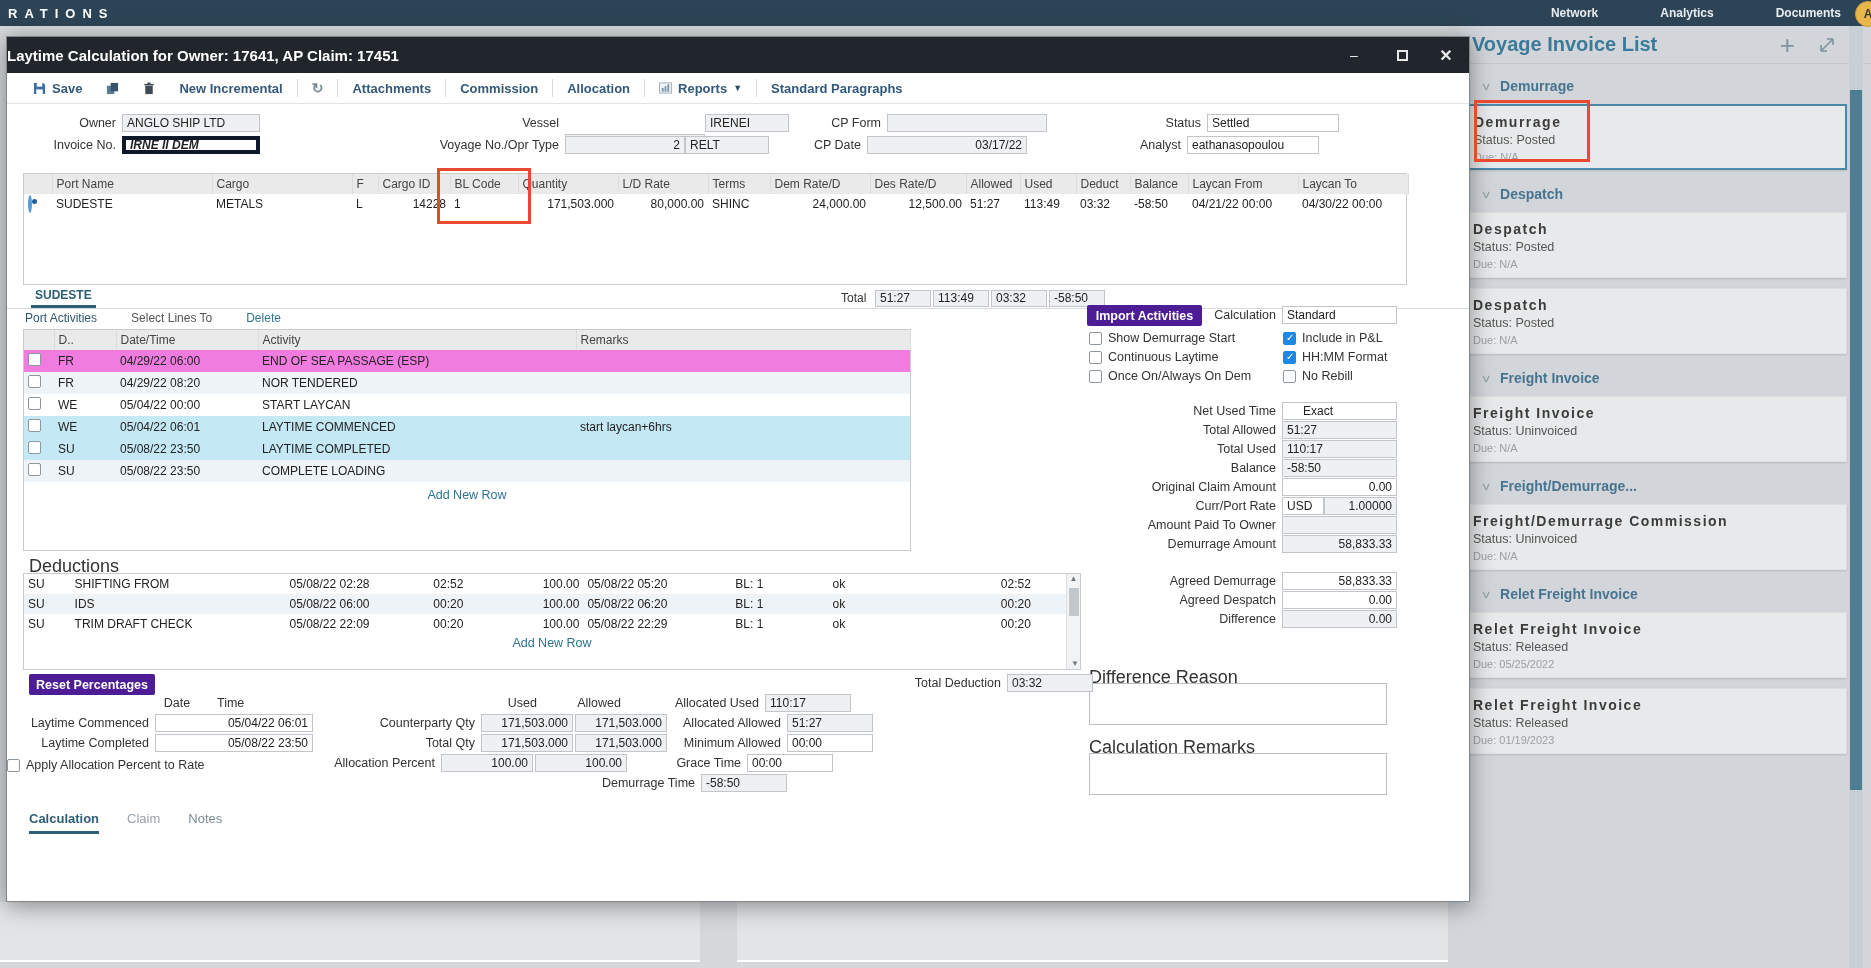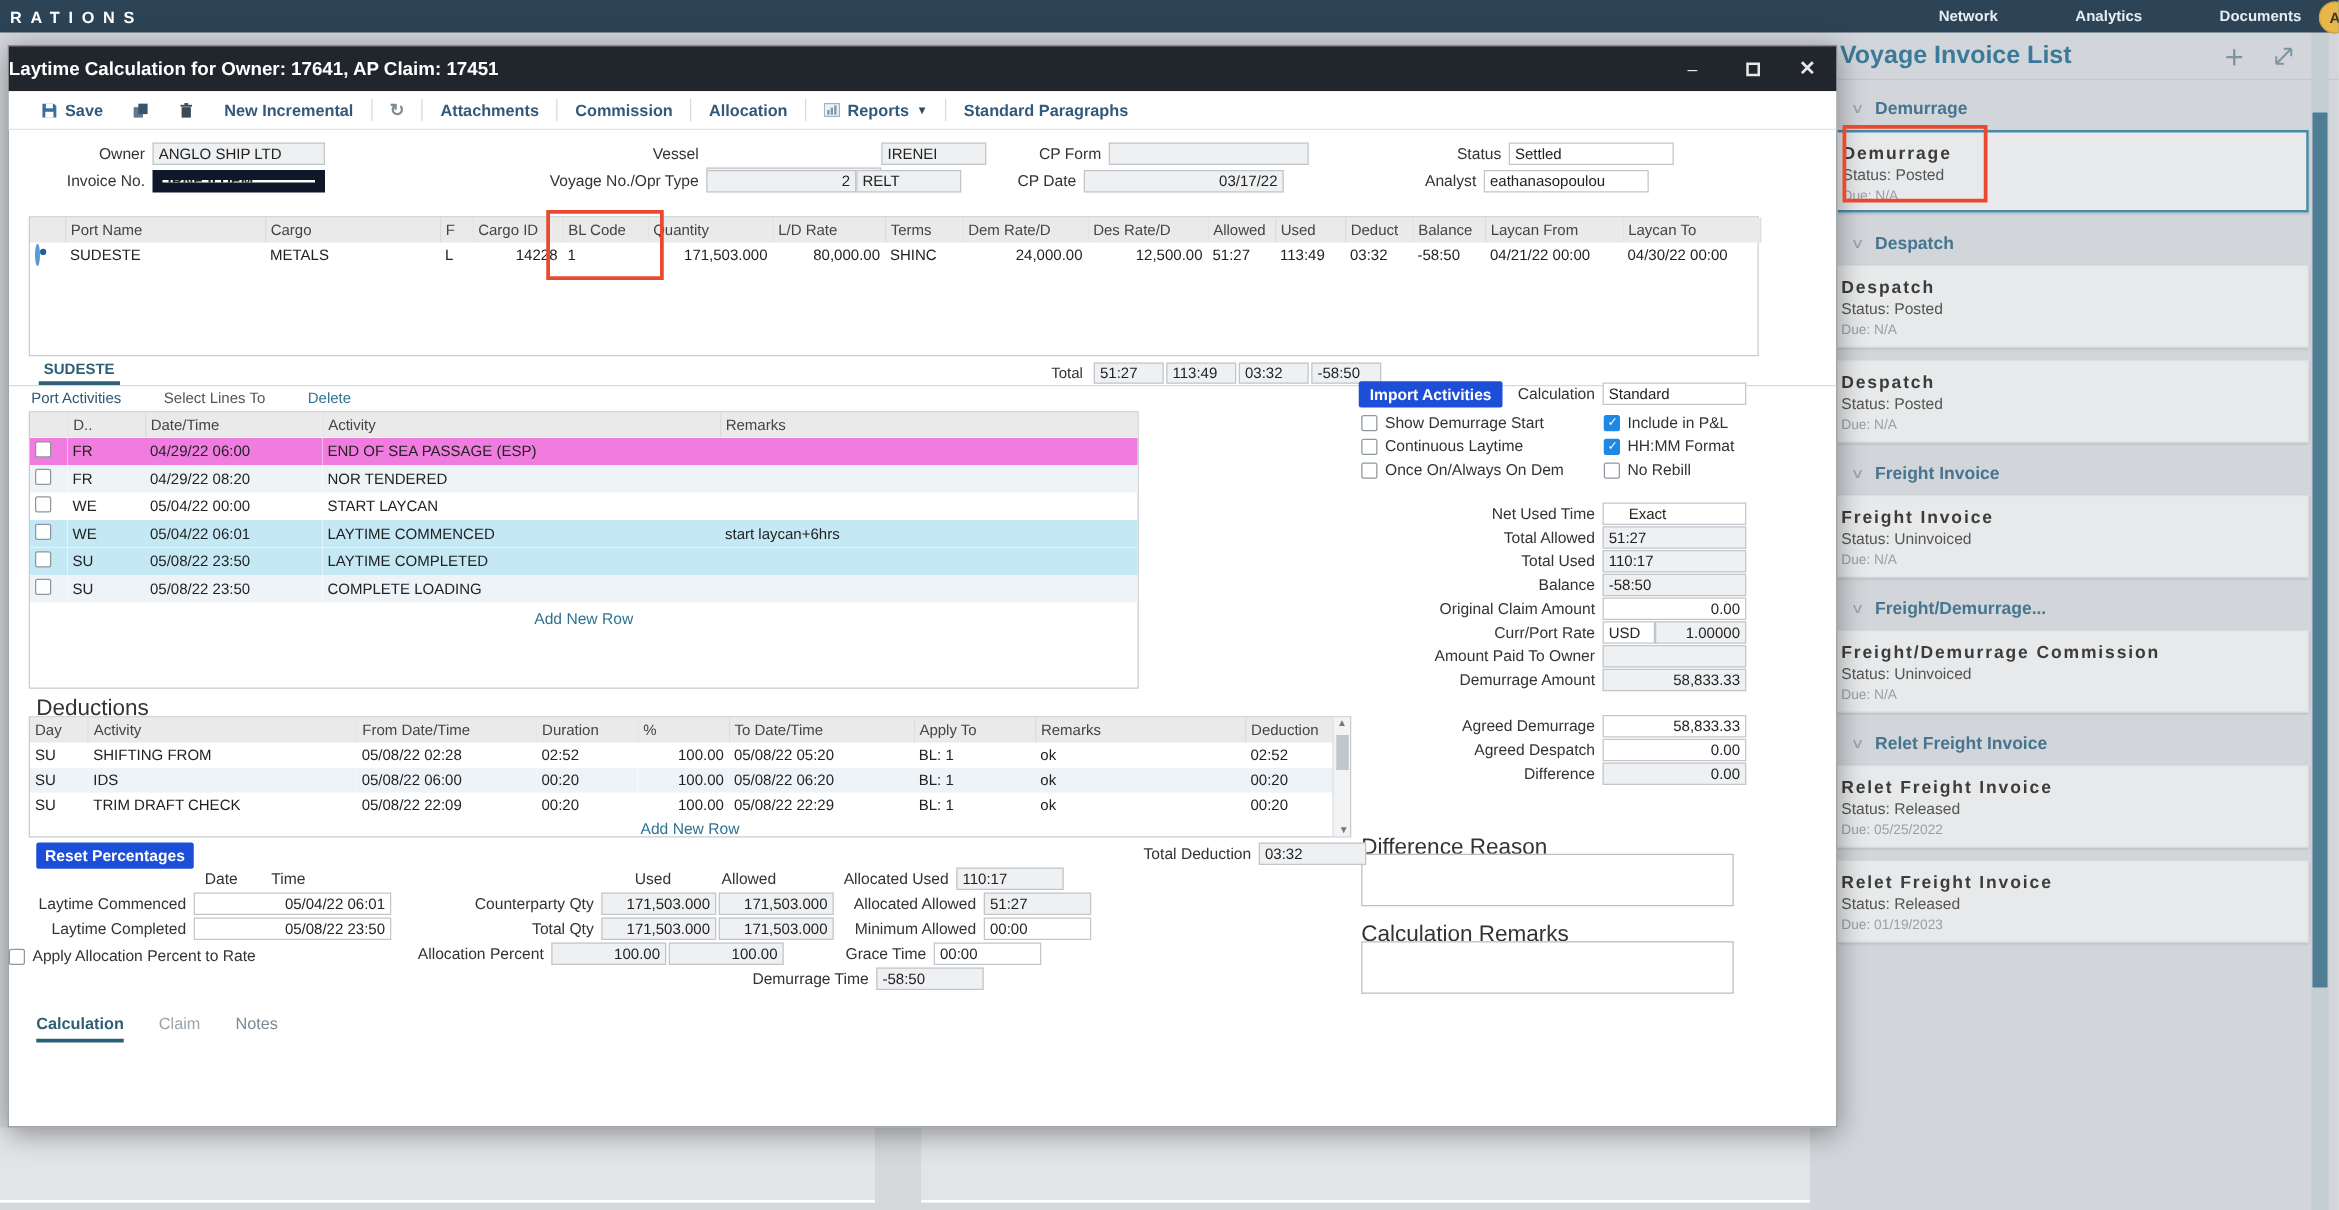--- a/index.html
+++ b/index.html
@@ -44,21 +44,21 @@
   .tb-icon { display:inline-flex; }
   .tb-sep { width:1px; height:18px; background:#d9d9d9; margin:0 2px; }
   .caret-down { font-size:9px; color:#2d4a63; }
 
   
   .frm-row { position:absolute; height:19px; display:flex; align-items:center; }
   .lbl { font-size:12.5px; color:#333; text-align:right; padding-right:6px; }
   .field { height:18px; border:1px solid #c2c6ca; background:#fff; font-size:12px; padding:0 4px; display:flex; align-items:center; overflow:hidden; white-space:nowrap; }
   .field.ro { background:#eef0f2; }
   .field.num { justify-content:flex-end; }
-  .field.focus { border:8px solid #0f172a; }
+  .field.focus { border:4px solid #0f172a;font-style:italic; }
 
   
   .cargo-wrap { position:absolute; left:16px; top:136px; width:1384px; height:112px; border:1px solid #c8ccd0; background:#fff; }
   table.grid { border-collapse:collapse; width:100%; table-layout:fixed; }
   table.grid th { background:#eaeaea; color:#444; font-weight:normal; font-size:12px; text-align:left; padding:3px 4px; border-right:1px solid #dcdcdc; white-space:nowrap; overflow:hidden; }
   table.grid td { font-size:12px; padding:3px 4px; white-space:nowrap; overflow:hidden; }
   td.r, th.r { text-align:right; }
   .radio { width:13px; height:13px; border-radius:50%; border:2px solid #5b9bd5; background:#fff; position:relative; margin:0 auto; }
   .radio .dot { position:absolute; left:2px; top:2px; width:5px; height:5px; border-radius:50%; background:#1f5f9e; }
 
@@ -76,21 +76,21 @@
   .pa-row td { padding:2px 4px; }
   .cb { width:13px; height:13px; border:1px solid #8e979e; border-radius:2px; background:#fff; display:inline-block; }
   .cb.checked { background:#1e88e5; border-color:#1e88e5; position:relative; }
   .cb.checked::after { content:"✓"; color:#fff; font-size:10px; position:absolute; left:2px; top:-1px; }
   tr.hl-pink td { background:#f07ce0; }
   tr.hl-blue td { background:#c5e8f5; }
   tr.hl-alt td { background:#eef3f7; }
   .addrow { text-align:center; color:#2e7391; font-size:12.5px; padding-top:6px; cursor:pointer; }
 
   
-  .btn-teal { background:#1d4ed8; color:#fff; font-size:12.5px; font-weight:bold; border:none; border-radius:2px; height:21px; display:flex; align-items:center; justify-content:center; cursor:pointer; }
+  .btn-teal { background:#4c1d95; color:#fff; font-size:12.5px; font-weight:bold; border:none; border-radius:2px; height:21px; display:flex; align-items:center; justify-content:center; cursor:pointer; }
   .cp-row { position:absolute; height:19px; display:flex; align-items:center; }
   .cbrow { position:absolute; display:flex; align-items:center; gap:6px; font-size:12.5px; color:#333; height:18px; }
   textarea.box { position:absolute; border:1px solid #b9bfc4; resize:none; width:298px; height:42px; }
   .sec-lbl { position:absolute; font-size:18px; color:#333; }
 
   
   .ded-wrap { position:absolute; left:16px; top:536px; width:1058px; height:97px; border:1px solid #c8ccd0; background:#fff; }
   .ded-scroll { position:absolute; right:0; top:0; width:14px; height:95px; background:#f2f3f4; border-left:1px solid #ddd; font-size:8px; color:#777; text-align:center; }
   .ded-thumb { position:absolute; left:2px; top:14px; width:10px; height:28px; background:#c2c7cb; }
 
@@ -521,31 +521,20 @@
           <col style="width:212px">
           <col style="width:142px">
           <col style="width:80px">
           <col style="width:72px">
           <col style="width:146px">
           <col style="width:96px">
           <col style="width:166px">
           <col style="width:82px">
         </colgroup>
       <tbody>
-          <tr>
-        <th>Day</th>
-        <th>Activity</th>
-        <th>From Date/Time</th>
-        <th>Duration</th>
-        <th>%</th>
-        <th>To Date/Time</th>
-        <th>Apply To</th>
-        <th>Remarks</th>
-        <th>Deduction</th>
-      </tr>
       <tr>
         <td>SU</td>
             <td>SHIFTING FROM</td>
         <td>05/08/22 02:28</td>
             <td>02:52</td>
         <td class="r">100.00</td>
             <td>05/08/22 05:20</td>
         <td>BL: 1</td>
             <td>ok</td>
         <td>02:52</td>

